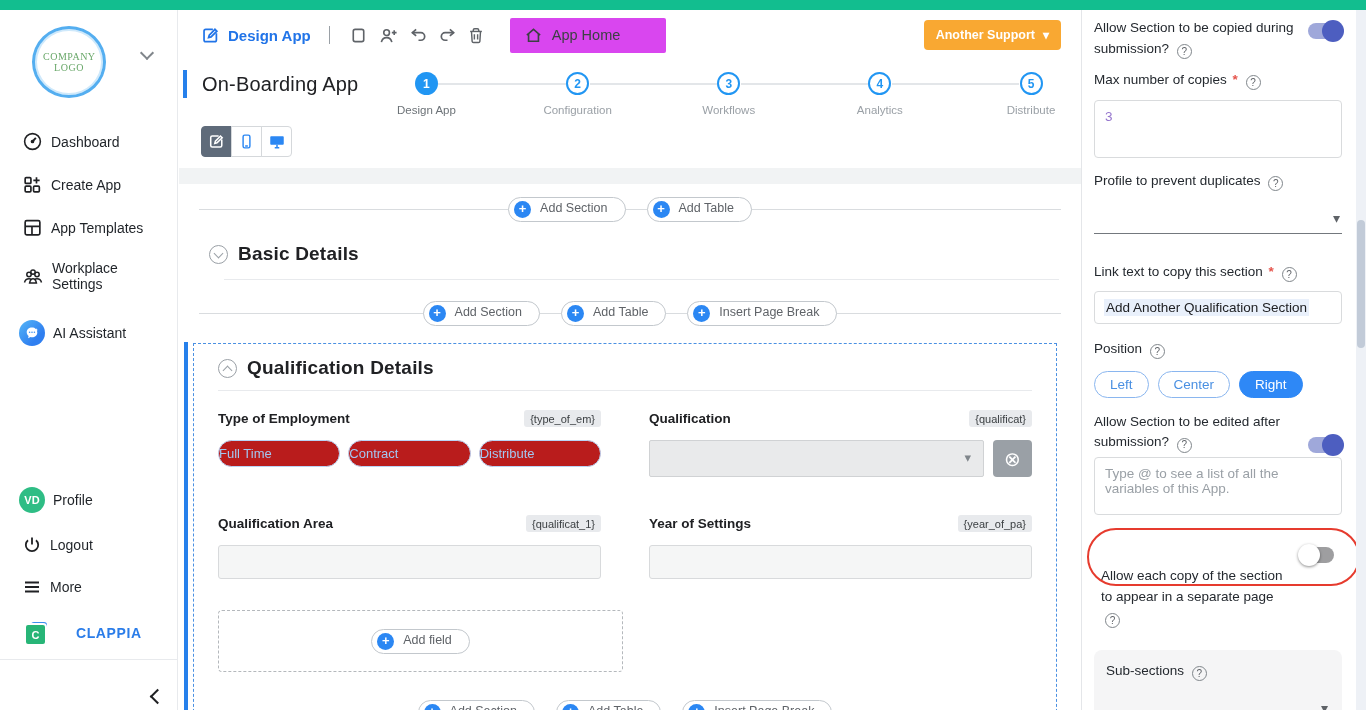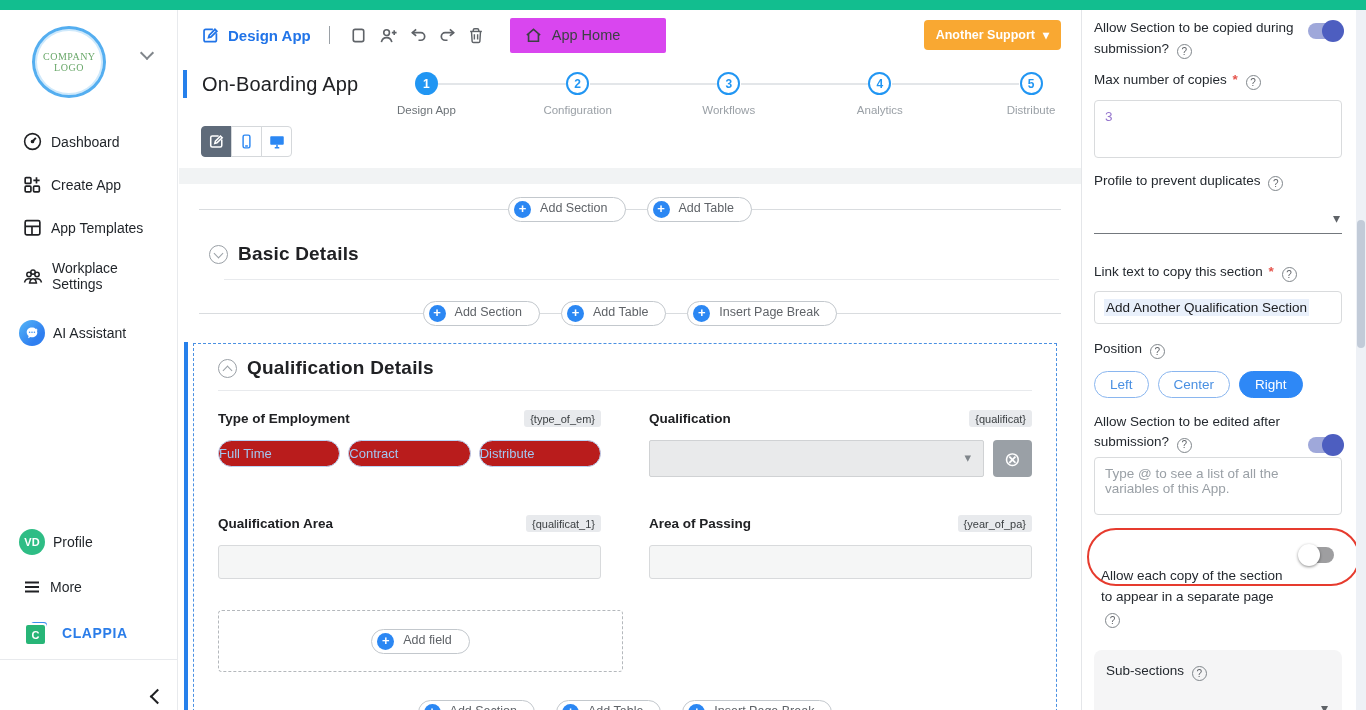--- a/index.html
+++ b/index.html
@@ -11,21 +11,21 @@
   .logo-row { display:flex; align-items:flex-start; padding:16px 10px 0 32px; }
   .company-logo { width:74px; height:72px; border-radius:50%; border:3px solid #54aef0; box-shadow:0 0 0 2px #cfe9fb inset; display:flex; align-items:center; justify-content:center; text-align:center; }
   .company-logo span { font-family:"Liberation Serif", serif; font-size:10px; color:#6aa86a; letter-spacing:.5px; width:52px; line-height:1.1; }
   .logo-chevron { margin-left:36px; margin-top:22px; width:10px; height:10px; border-right:2px solid #80868b; border-bottom:2px solid #80868b; transform:rotate(45deg); }
   .side-menu { margin-top:22px; }
   .side-item { display:flex; align-items:center; gap:8px; padding:11px 6px 11px 22px; font-size:14px; color:#1f2328; cursor:pointer; }
   .side-item svg { flex:0 0 auto; }
   .ai-badge { width:26px; height:26px; border-radius:50%; background:linear-gradient(135deg,#55b6f7 0%,#2f7ff0 70%); display:flex; align-items:center; justify-content:center; margin-left:-3px; }
   .side-footer { position:absolute; left:0; bottom:52px; width:178px; }
   .avatar { width:26px; height:26px; border-radius:50%; background:#2ebd85; color:#fff; font-size:11px; font-weight:bold; display:flex; align-items:center; justify-content:center; margin-left:-3px; }
-  .brand-row { display:flex; align-items:center; gap:12px; padding:13px 6px 13px 24px; }
+  .brand-row { display:flex; align-items:center; gap:26px; padding:13px 6px 13px 24px; }
   .brand-icon { position:relative; width:26px; height:24px; }
   .brand-icon::before { content:""; position:absolute; left:7px; top:1px; width:16px; height:22px; background:#3b8ff0; border-radius:3px; }
   .brand-icon::after { content:"C"; position:absolute; left:0; top:2px; width:19px; height:19px; background:#27b577; border:2px solid #fff; border-radius:4px; color:#fff; font-weight:bold; font-size:11px; display:flex; align-items:center; justify-content:center; }
   .brand-text { color:#2b7de9; font-weight:bold; font-size:14px; letter-spacing:.6px; }
   .side-divider { position:absolute; left:0; bottom:50px; width:178px; height:1px; background:#e8eaed; }
   .collapse-chevron { position:absolute; right:14px; bottom:8px; width:11px; height:11px; border-left:2.5px solid #202124; border-bottom:2.5px solid #202124; transform:rotate(45deg); cursor:pointer; }
 
   
   .main { position:absolute; top:10px; left:179px; width:902px; height:700px; background:#fff; }
   .topbar { height:50px; display:flex; align-items:center; padding:0 20px 0 22px; }
@@ -184,20 +184,27 @@
       <span>AI Assistant</span>
     </div>
   </div>
 
   <div class="side-footer">
     <div class="side-item">
       <span class="avatar">VD</span>
       <span>Profile</span>
     </div>
     <div class="side-item">
+      <svg width="20" height="20" viewBox="0 0 20 20" fill="none" stroke="#202124" stroke-width="1.8">
+          <path d="M10 2.5v7"></path>
+          <path d="M6 5.2a6.2 6.2 0 1 0 8 0"></path>
+        </svg>
+      <span>Logout</span>
+    </div>
+    <div class="side-item">
       <svg width="20" height="20" viewBox="0 0 20 20" stroke="#202124" stroke-width="2">
           <path d="M3 5.5h14M3 10h14M3 14.5h14"></path>
         </svg>
       <span>More</span>
     </div>
     <div class="brand-row">
       <span class="brand-icon"></span>
       <span class="brand-text">CLAPPIA</span>
     </div>
   </div>
@@ -384,21 +391,21 @@
       <div class="field-grid row-gap">
         <div class="fcol">
           <div class="field-label-row">
             <span class="field-label">Qualification Area</span>
             <span class="var-badge">{qualificat_1}</span>
           </div>
           <div class="plain-input"></div>
         </div>
         <div class="fcol">
           <div class="field-label-row">
-            <span class="field-label">Area of Passing</span>
+            <span class="field-label">Year of Settings</span>
             <span class="var-badge">{year_of_pa}</span>
           </div>
           <div class="plain-input"></div>
         </div>
       </div>
 
       <div class="add-field-box">
         <button class="pill-btn">
             <span class="plus-circle"></span>
             <span>Add field</span>

